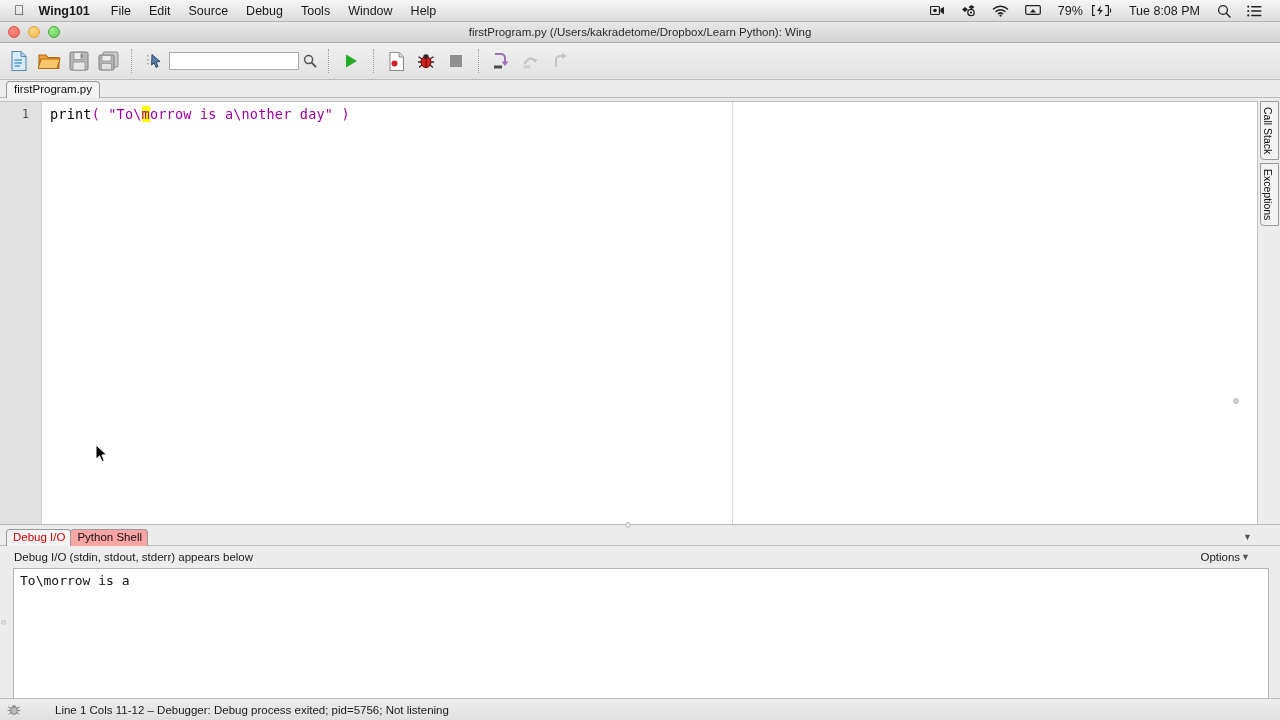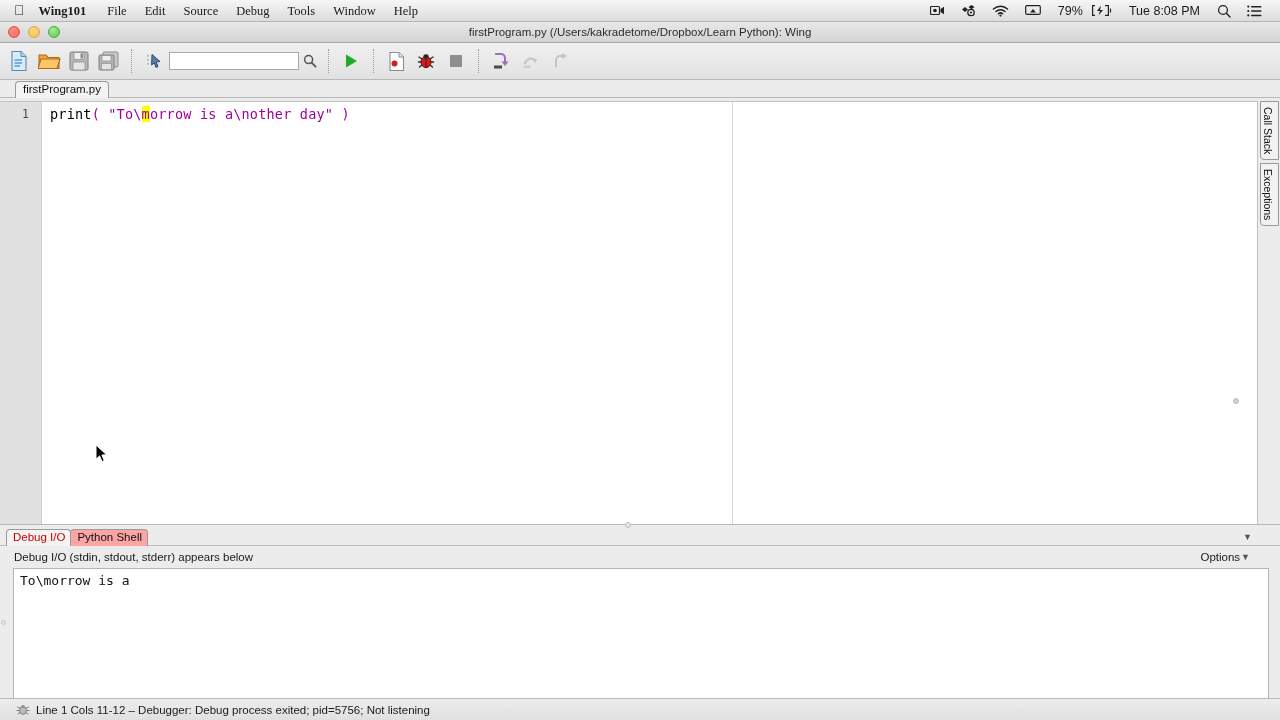--- a/index.html
+++ b/index.html
@@ -16,21 +16,21 @@
     width: 1280px; height: 22px;
     background: linear-gradient(to bottom, #f6f6f6 0%, #e9e9e9 50%, #dcdcdc 100%);
     border-bottom: 1px solid #b4b4b4;
     display: flex; align-items: center;
     font-size: 12.5px; color: #1a1a1a;
   }
   #menubar .apple {
     padding: 0 12px 0 14px; font-size: 14px; line-height: 1;
     position: relative; top: -1px;
   }
-  .menu-item { padding: 0 9px; line-height: 22px; white-space: nowrap; font-family: Liberation Serif, serif; }
+  .menu-item { padding: 0 9px; line-height: 22px; white-space: nowrap; }
   .menu-item.app-name { font-weight: bold; padding-left: 2px; padding-right: 12px; }
   #menubar-right {
     margin-left: auto; display: flex; align-items: center;
     padding-right: 10px; gap: 0px;
   }
   .mb-icon {
     display: inline-flex; align-items: center; justify-content: center;
     padding: 0 8px; height: 22px;
   }
   .mb-text { padding: 0 9px; font-size: 12.5px; line-height: 22px; }
@@ -87,21 +87,21 @@
   #search-icon-btn {
     width: 22px; height: 22px;
     display: inline-flex; align-items: center; justify-content: center;
   }
 
   
   #tabbar {
     height: 18px; width: 100%;
     background: #ececec;
     display: flex; align-items: flex-end;
-    padding-left: 15px;
+    padding-left: 6px;
     border-bottom: 1px solid #b9b9b9;
   }
   .file-tab {
     font-size: 11.5px; color: #111;
     background: #f3f3f3;
     border: 1px solid #9a9a9a;
     border-bottom: none;
     border-radius: 4px 4px 0 0;
     padding: 1px 7px 2px 7px;
     line-height: 13px;
@@ -261,22 +261,22 @@
     font-size: 9px; color: #555;
   }
 
   
   #statusbar {
     position: absolute; bottom: 0; left: 0;
     width: 1280px; height: 22px;
     background: linear-gradient(to bottom, #ededed 0%, #e0e0e0 100%);
     border-top: 1px solid #b9b9b9;
     display: flex; align-items: center;
-    padding-left: 14px;
-    font-size: 11.5px; color: #1a1a1a;
+    padding-left: 5px;
+    font-size: 11.5px; color: #1a1a1a; gap: 28px;
   }
   #status-icon { width: 18px; display: inline-flex; align-items: center; justify-content: center; }
   #status-text { padding-left: 4px; }
 
   
   #mouse-cursor {
     position: absolute; left: 95px; top: 422px;
     width: 14px; height: 20px; pointer-events: none;
   }
 </style>

